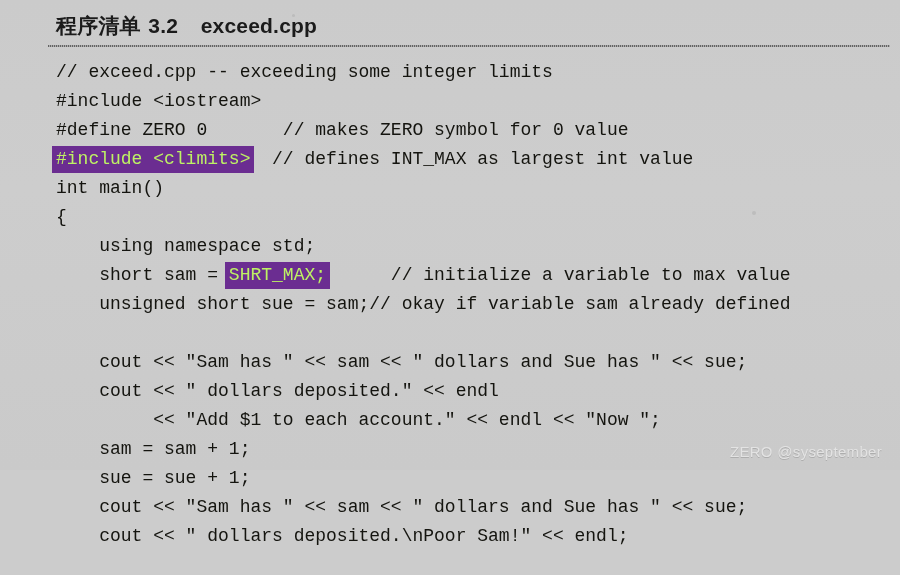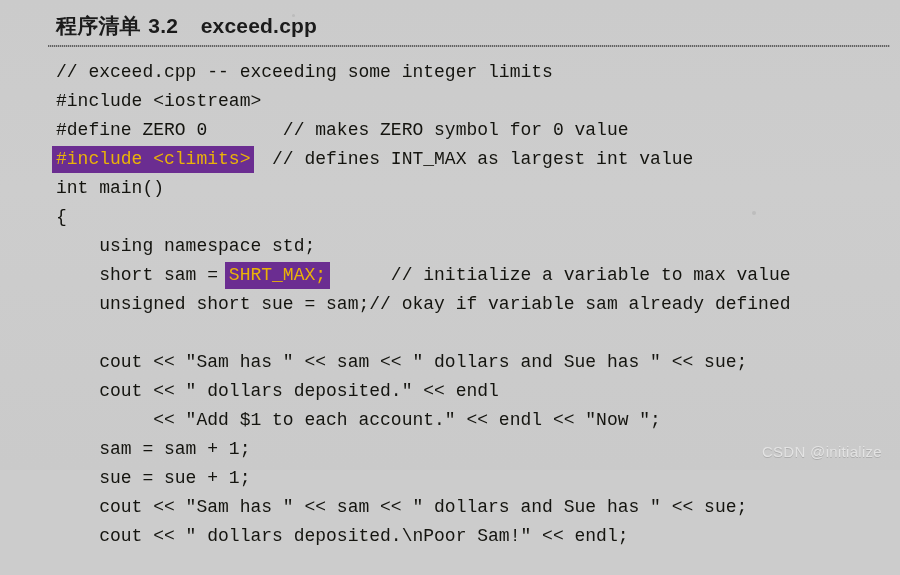--- a/index.html
+++ b/index.html
@@ -78,21 +78,21 @@
     height: 29px;
     white-space: pre;
     position: relative;
   }
   .code-line.blank {
     height: 29px;
   }
 
   .hl {
     background: #6b2d91;
-    color: #eab308;
+    color: #bef264;
     padding: 3px 4px 4px 4px;
     margin: 0 -4px;
     box-decoration-break: clone;
     -webkit-box-decoration-break: clone;
   }
 
   
   .watermark {
     position: absolute;
     right: 18px;
@@ -122,15 +122,15 @@
     <div class="listing-title"><span class="title-cn">程序清单</span> <span class="title-num">3.2</span>&nbsp;&nbsp;&nbsp;<span class="title-file">exceed.cpp</span></div>
   </div>
 
   <div class="rule"></div>
 
   <div class="code" id="code-block"><div class="code-line"><span>// exceed.cpp -- exceeding some integer limits</span></div><div class="code-line"><span>#include &lt;iostream&gt;</span></div><div class="code-line"><span>#define ZERO 0       // makes ZERO symbol for 0 value</span></div><div class="code-line"><span class="hl">#include &lt;climits&gt;</span><span>  // defines INT_MAX as largest int value</span></div><div class="code-line"><span>int main()</span></div><div class="code-line"><span>{</span></div><div class="code-line"><span>    using namespace std;</span></div><div class="code-line"><span>    short sam = </span><span class="hl">SHRT_MAX;</span><span>      // initialize a variable to max value</span></div><div class="code-line"><span>    unsigned short sue = sam;// okay if variable sam already defined</span></div><div class="code-line blank">&nbsp;</div><div class="code-line"><span>    cout &lt;&lt; "Sam has " &lt;&lt; sam &lt;&lt; " dollars and Sue has " &lt;&lt; sue;</span></div><div class="code-line"><span>    cout &lt;&lt; " dollars deposited." &lt;&lt; endl</span></div><div class="code-line"><span>         &lt;&lt; "Add $1 to each account." &lt;&lt; endl &lt;&lt; "Now ";</span></div><div class="code-line"><span>    sam = sam + 1;</span></div><div class="code-line"><span>    sue = sue + 1;</span></div><div class="code-line"><span>    cout &lt;&lt; "Sam has " &lt;&lt; sam &lt;&lt; " dollars and Sue has " &lt;&lt; sue;</span></div><div class="code-line"><span>    cout &lt;&lt; " dollars deposited.\nPoor Sam!" &lt;&lt; endl;</span></div></div>
 
   <div class="speck" style="left:752px; top:211px; width:4px; height:4px;"></div>
   <div class="speck" style="left:292px; top:14px; width:3px; height:3px;"></div>
 
-  <div class="watermark">CSDN @initialize</div>
+  <div class="watermark">ZERO @syseptember</div>
 
 </div>
 
 </body></html>

